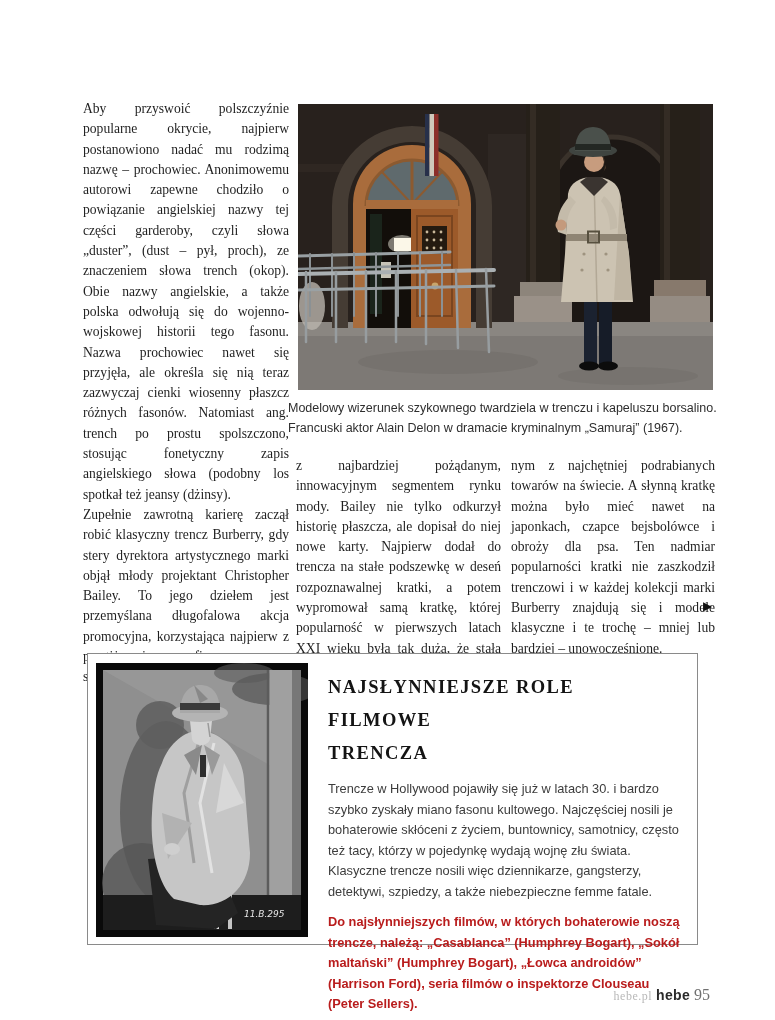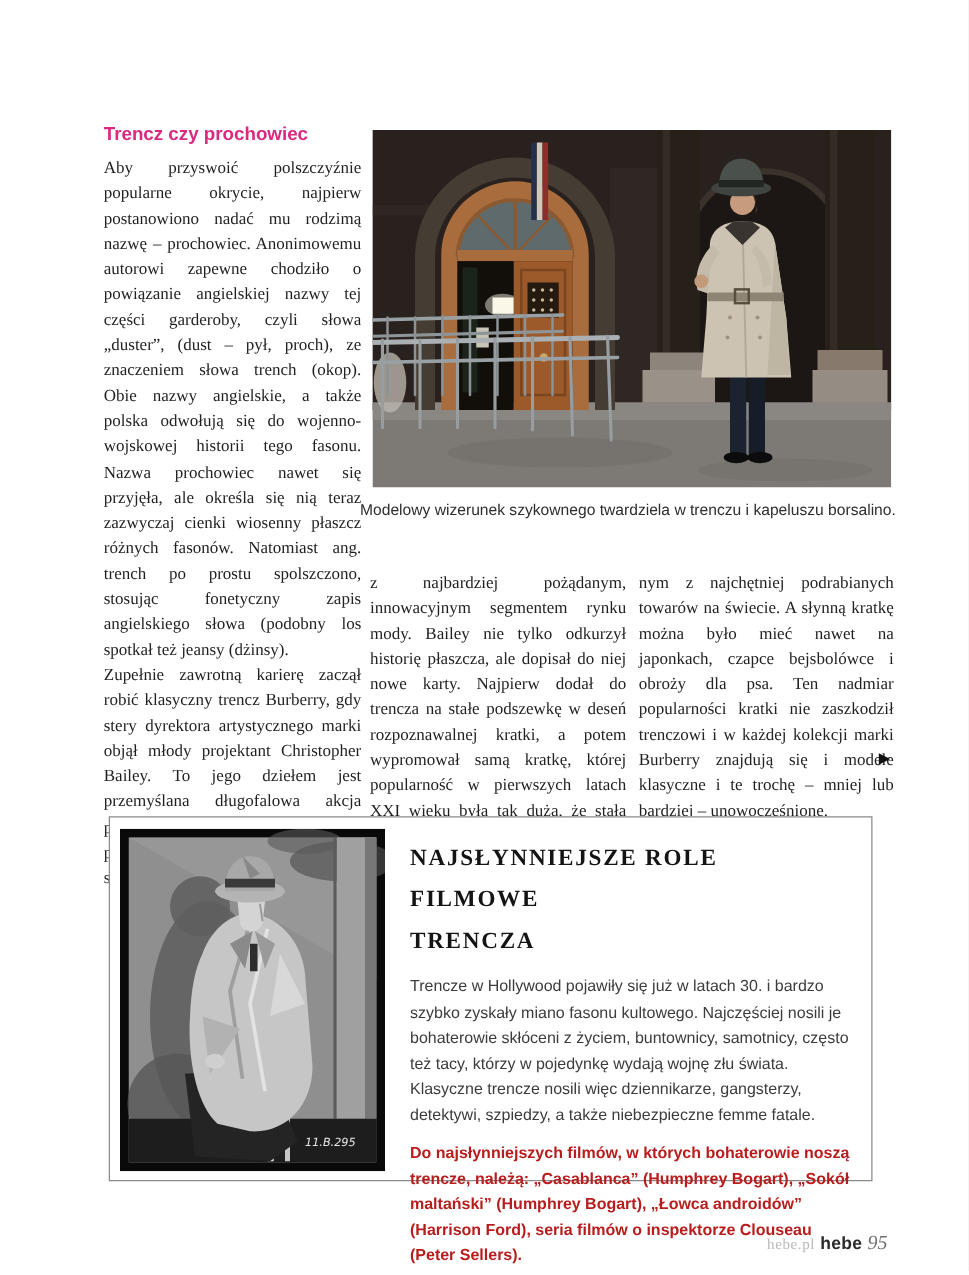--- a/index.html
+++ b/index.html
@@ -55,29 +55,28 @@
   .box-para-bold{
     margin:10px 0 0 0;font-family:"Liberation Sans", sans-serif;font-weight:bold;
     font-size:12.8px;line-height:20.5px;color:#b91c1c;
   }
   
   #page-footer{
     position:absolute;top:986px;right:65px;display:flex;align-items:baseline;gap:4px;
   }
   .footer-site{font-family:"Liberation Serif", serif;font-size:12px;color:#b9b9b9;letter-spacing:.5px;}
   .footer-brand{font-family:"Liberation Sans", sans-serif;font-weight:bold;font-size:14px;color:#2a2a2a;letter-spacing:.3px;}
-  .footer-page{font-family:"Liberation Serif", serif;font-size:16px;color:#707070;font-style:italic;}
+  .footer-page{font-family:"Liberation Serif", serif;font-size:16px;color:#707070;}
 </style>
 </head>
 <body>
 
 <div class="page">
 
   <div class="col" id="col-left">
-    <h3 class="section-heading">Trencz czy prochowiec</h3>
     <p class="body-serif">Aby przyswoić polszczyźnie popularne okrycie, najpierw postanowiono nadać mu rodzimą nazwę – prochowiec. Anonimowemu autorowi zapewne chodziło o powiązanie angielskiej nazwy tej części garderoby, czyli słowa „duster”, (dust – pył, proch), ze znaczeniem słowa trench (okop). Obie nazwy angielskie, a także polska odwołują się do wojenno-wojskowej historii tego fasonu. Nazwa prochowiec nawet się przyjęła, ale określa się nią teraz zazwyczaj cienki wiosenny płaszcz różnych fasonów. Natomiast ang. trench po prostu spolszczono, stosując fonetyczny zapis angielskiego słowa (podobny los spotkał też jeansy (dżinsy).</p>
     <p class="body-serif">Zupełnie zawrotną karierę zaczął robić klasyczny trencz Burberry, gdy stery dyrektora artystycznego marki objął młody projektant Christopher Bailey. To jego dziełem jest przemyślana długofalowa akcja promocyjna, korzystająca najpierw z prestiżowej mocy firmy, po czym stopniowo wiążąca jego nazwę</p>
   </div>
 
   <div id="main-photo">
     <svg width="415" height="286" viewBox="0 0 415 286">
 
       <rect x="0" y="0" width="415" height="224" fill="#241e1b"></rect>
       <rect x="0" y="0" width="415" height="224" fill="#2b2420" opacity="0.5"></rect>
       <rect x="0" y="60" width="50" height="8" fill="#332b26" opacity="0.6"></rect>
@@ -188,20 +187,21 @@
         <path d="M304,50 C308,56 308,66 304,70 L308,64 Z" fill="#4a3a2c"></path>
         <ellipse cx="295" cy="46.5" rx="24" ry="6.5" fill="#3f4440"></ellipse>
         <path d="M277,47 C277,31 284,23 295,23 C306,23 313,31 313,47 Z" fill="#4a504b"></path>
         <rect x="277" y="40" width="36" height="6" fill="#232723"></rect>
       </g>
     </svg>
   </div>
 
   <div id="main-caption">
     <div>Modelowy wizerunek szykownego twardziela w trenczu i kapeluszu borsalino.</div>
+    <div>Francuski aktor Alain Delon w dramacie kryminalnym „Samuraj” (1967).</div>
   </div>
 
   <div class="col" id="col-mid">
     <p class="body-serif">z najbardziej pożądanym, innowacyjnym segmentem rynku mody. Bailey nie tylko odkurzył historię płaszcza, ale dopisał do niej nowe karty. Najpierw dodał do trencza na stałe podszewkę w deseń rozpoznawalnej kratki, a potem wypromował samą kratkę, której popularność w pierwszych latach XXI wieku była tak duża, że stała się... jed-</p>
   </div>
   <div class="col" id="col-right">
     <p class="body-serif">nym z najchętniej podrabianych towarów na świecie. A słynną kratkę można było mieć nawet na japonkach, czapce bejsbolówce i obroży dla psa. Ten nadmiar popularności kratki nie zaszkodził trenczowi i w każdej kolekcji marki Burberry znajdują się i modele klasyczne i te trochę – mniej lub bardziej – unowocześnione.</p>
   </div>
   <span class="continuation">▶</span>
 

